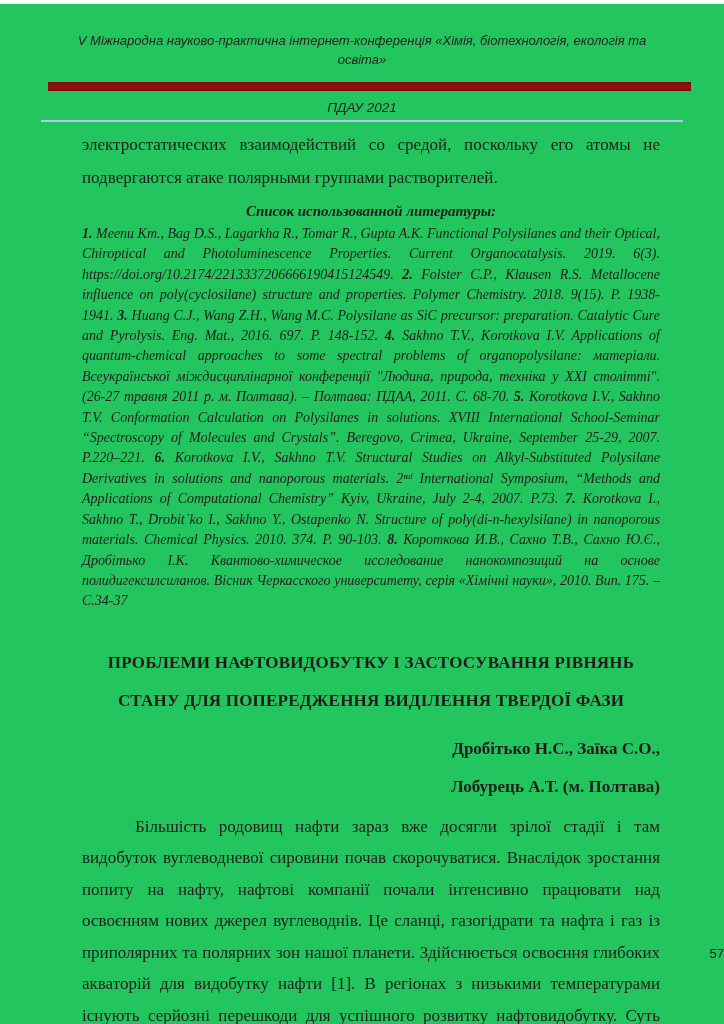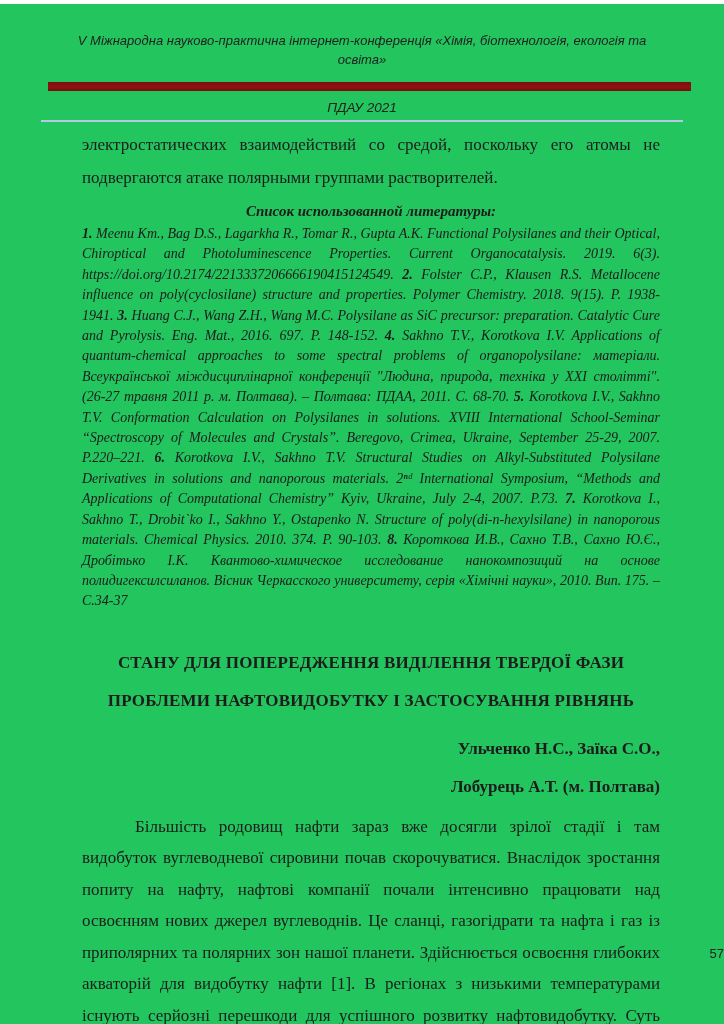--- a/index.html
+++ b/index.html
@@ -128,26 +128,26 @@
 
   <div class="main-column">
 
     <p class="closing-paragraph">электростатических взаимодействий со средой, поскольку его атомы не подвергаются атаке полярными группами растворителей.</p>
 
     <div class="references-heading">Список использованной литературы:</div>
 
     <p class="references-paragraph"><b>1. </b><span>Meenu Km., Bag D.S., Lagarkha R., Tomar R., Gupta A.K. Functional Polysilanes and their Optical, Chiroptical and Photoluminescence Properties. Current Organocatalysis. 2019. 6(3). https://doi.org/10.2174/2213337206666190415124549. </span><b>2. </b><span>Folster C.P., Klausen R.S. Metallocene influence on poly(cyclosilane) structure and properties. Polymer Chemistry. 2018. 9(15). P. 1938-1941. </span><b>3. </b><span>Huang C.J., Wang Z.H., Wang M.C. Polysilane as SiC precursor: preparation. Catalytic Cure and Pyrolysis. Eng. Mat., 2016. 697. P. 148-152. </span><b>4. </b><span>Sakhno T.V., Korotkova I.V. Applications of quantum-chemical approaches to some spectral problems of organopolysilane: матеріали. Всеукраїнської міждисциплінарної конференції "Людина, природа, техніка у XXI столітті". (26-27 травня 2011 р. м. Полтава). – Полтава: ПДАА, 2011. С. 68-70. </span><b>5. </b><span>Korotkova I.V., Sakhno T.V. Conformation Calculation on Polysilanes in solutions. XVIII International School-Seminar “Spectroscopy of Molecules and Crystals”. Beregovo, Crimea, Ukraine, September 25-29, 2007. P.220–221. </span><b>6. </b><span>Korotkova I.V., Sakhno T.V. Structural Studies on Alkyl-Substituted Polysilane Derivatives in solutions and nanoporous materials. 2ⁿᵈ International Symposium, “Methods and Applications of Computational Chemistry” Kyiv, Ukraine, July 2-4, 2007. P.73. </span><b>7. </b><span>Korotkova I., Sakhno T., Drobit`ko I., Sakhno Y., Ostapenko N. Structure of poly(di-n-hexylsilane) in nanoporous materials. Chemical Physics. 2010. 374. P. 90-103. </span><b>8. </b><span>Короткова И.В., Сахно Т.В., Сахно Ю.Є., Дробітько І.К. Квантово-химическое исследование нанокомпозиций на основе полидигексилсиланов. Вісник Черкасского университету, серія «Хімічні науки», 2010. Вип. 175. – С.34-37 </span></p>
 
     <div class="article-title">
+      <div>ПРОБЛЕМИ НАФТОВИДОБУТКУ І ЗАСТОСУВАННЯ РІВНЯНЬ</div>
       <div>СТАНУ ДЛЯ ПОПЕРЕДЖЕННЯ ВИДІЛЕННЯ ТВЕРДОЇ ФАЗИ</div>
-      <div>ПРОБЛЕМИ НАФТОВИДОБУТКУ І ЗАСТОСУВАННЯ РІВНЯНЬ</div>
     </div>
 
     <div class="authors-block">
-      <div>Ульченко Н.С., Заїка С.О.,</div>
+      <div>Дробітько Н.С., Заїка С.О.,</div>
       <div>Лобурець А.Т. (м. Полтава)</div>
     </div>
 
     <p class="body-paragraph">Більшість родовищ нафти зараз вже досягли зрілої стадії і там видобуток вуглеводневої сировини почав скорочуватися. Внаслідок зростання попиту на нафту, нафтові компанії почали інтенсивно працювати над освоєнням нових джерел вуглеводнів. Це сланці, газогідрати та нафта і газ із приполярних та полярних зон нашої планети. Здійснюється освоєння глибоких акваторій для видобутку нафти [1]. В регіонах з низькими температурами існують серйозні перешкоди для успішного розвитку нафтовидобутку. Суть проблеми полягає в</p>
 
   </div>
 
   <div class="page-footer">
     <span>57</span>
   </div>

